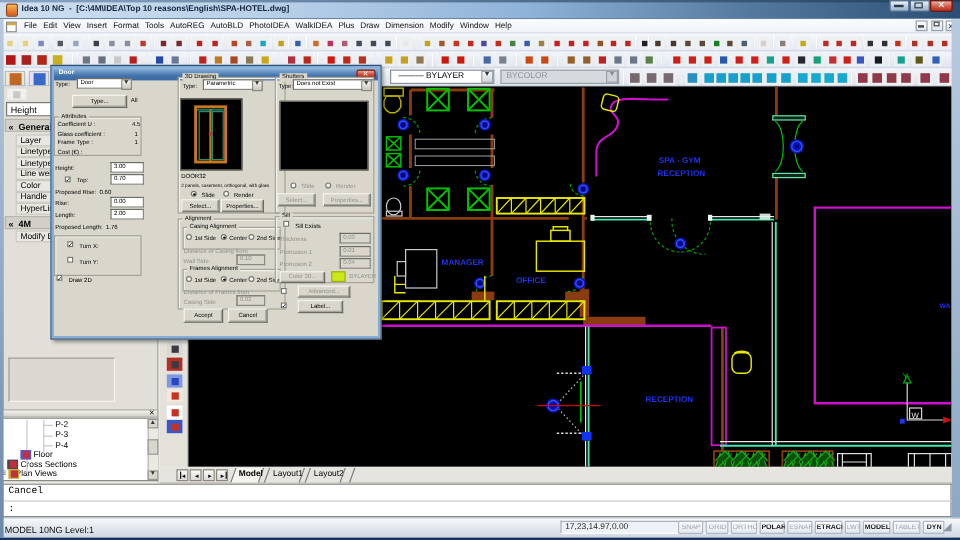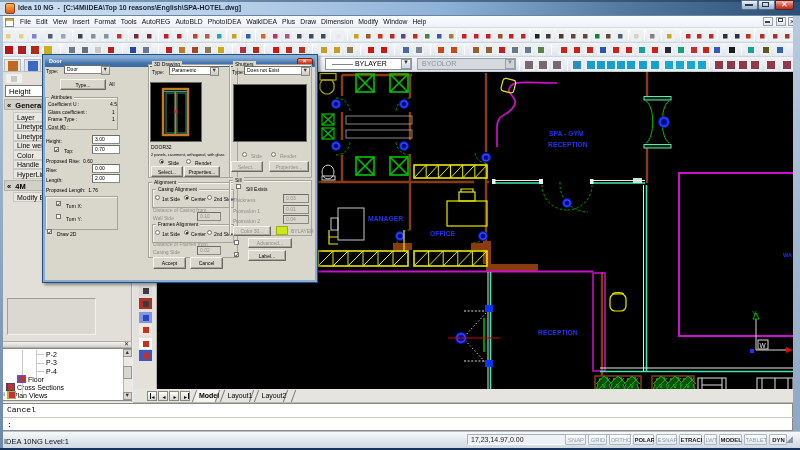--- a/index.html
+++ b/index.html
@@ -526,21 +526,21 @@
     <div class="abs" style="left:222px;top:390px;width:30px;height:12px;transform:skewX(-20deg);border-left:1px solid #777;border-right:1px solid #777;background:#e6e4de;"></div>
     <div class="abs" style="left:225px;top:392px;width:30px;font-size:7px;font-weight:normal;color:#000;text-align:center">Layout1</div>
     <div class="abs" style="left:256px;top:390px;width:30px;height:12px;transform:skewX(-20deg);border-left:1px solid #777;border-right:1px solid #777;background:#e6e4de;"></div>
     <div class="abs" style="left:259px;top:392px;width:30px;font-size:7px;font-weight:normal;color:#000;text-align:center">Layout2</div>
     <div class="abs" style="left:293px;top:390px;width:1px;height:12px;background:#777;transform:skewX(-20deg)"></div>
     <i style="left:0px;top:403px;width:793px;height:28px;background:#fff;border:1px solid #8a8a84;border-left:3px solid #9db4d2"></i>
     <i style="left:3px;top:417px;width:790px;height:1px;background:#c8c8c4"></i>
     <div class="abs" style="left:7px;top:405px;font-family:'Liberation Mono',monospace;font-size:8px;color:#000">Cancel</div>
     <div class="abs" style="left:7px;top:420px;font-family:'Liberation Mono',monospace;font-size:8px;color:#000">:</div>
     <i style="left:0px;top:431px;width:800px;height:17px;background:linear-gradient(#f7f9fb,#dfe5ec 60%,#d0d8e2);border-top:1px solid #b8c0ca"></i>
-    <div class="abs" style="left:4px;top:437px;font-size:7.5px;color:#111">IDEA 10NG Level:1</div>
+    <div class="abs" style="left:4px;top:437px;font-size:7.5px;color:#111">MODEL 10NG Level:1</div>
     <i style="left:467px;top:434px;width:165px;height:11px;background:#eef1f5;border:1px solid #a8b0ba;border-bottom-color:#fff;border-right-color:#fff"></i>
     <div class="abs" style="left:471px;top:436px;font-size:7px;color:#222">17,23,14.97,0.00</div>
     <i style="left:565px;top:434px;width:21px;height:11px;background:linear-gradient(#fbfcfd,#e4e9ef);border:1px solid #b0b8c2;border-radius:1px"></i>
     <div class="abs" style="left:566.5px;top:437px;width:19px;overflow:hidden;white-space:nowrap;font-size:5.9px;font-weight:normal;color:#9aa2ac;text-align:center">SNAP</div>
     <i style="left:588px;top:434px;width:19px;height:11px;background:linear-gradient(#fbfcfd,#e4e9ef);border:1px solid #b0b8c2;border-radius:1px"></i>
     <div class="abs" style="left:589.5px;top:437px;width:17px;overflow:hidden;white-space:nowrap;font-size:5.9px;font-weight:normal;color:#9aa2ac;text-align:center">GRID</div>
     <i style="left:609px;top:434px;width:22px;height:11px;background:linear-gradient(#fbfcfd,#e4e9ef);border:1px solid #b0b8c2;border-radius:1px"></i>
     <div class="abs" style="left:610.5px;top:437px;width:20px;overflow:hidden;white-space:nowrap;font-size:5.9px;font-weight:normal;color:#9aa2ac;text-align:center">ORTHO</div>
     <i style="left:633px;top:434px;width:21px;height:11px;background:linear-gradient(#fbfcfd,#e4e9ef);border:1px solid #b0b8c2;border-radius:1px"></i>
     <div class="abs" style="left:634.5px;top:437px;width:19px;overflow:hidden;white-space:nowrap;font-size:5.9px;font-weight:bold;color:#1a1a1a;text-align:center">POLAR</div>

